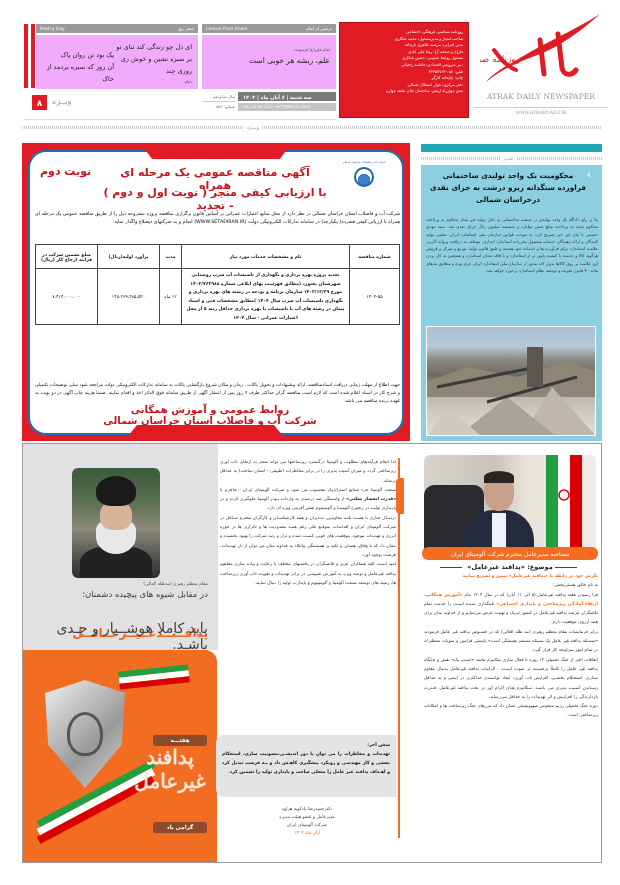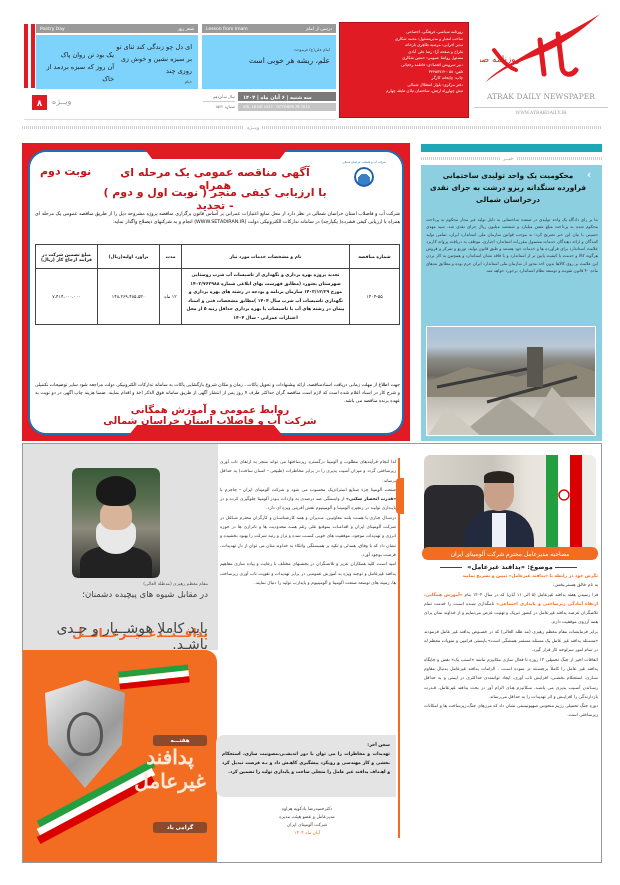--- a/index.html
+++ b/index.html
@@ -4,21 +4,21 @@
 <style>
   *{box-sizing:border-box;margin:0;padding:0;}
   html,body{width:620px;height:885px;background:#fff;overflow:hidden;}
   body{position:relative;font-family:"DejaVu Sans",sans-serif;color:#222;}
   .abs{position:absolute;}
   .rtl{direction:rtl;text-align:right;}
 
   
   .redbar{position:absolute;top:24px;width:4px;height:64px;background:#e01b24;}
   .panel-head{position:absolute;height:9px;background:#9a9a9a;font-size:4.5px;color:#fff;display:flex;justify-content:space-between;align-items:center;padding:0 4px;}
-  .panel-body{position:absolute;background:#7dd3fc;}
+  .panel-body{position:absolute;background:#f0abfc;}
   .poem{font-family:"DejaVu Serif",serif;font-size:6.5px;line-height:12px;color:#222;}
   .small{font-size:4px;color:#444;}
   .date-bar{position:absolute;background:#7a7a7a;color:#fff;font-size:5px;font-weight:bold;display:flex;align-items:center;padding:0 5px;}
   .date-bar2{position:absolute;background:#c4c4c4;color:#fff;font-size:3.6px;display:flex;align-items:center;padding:0 5px;gap:12px;}
   .issue-lbl{position:absolute;font-size:3.8px;color:#666;}
   .vizhe-box{position:absolute;left:32px;top:95px;width:15px;height:15px;background:#e01b24;color:#fff;font-size:9px;display:flex;align-items:center;justify-content:center;font-weight:bold;}
   .vizhe-txt{position:absolute;left:52px;top:97px;font-size:8px;color:#999;}
   .credits{position:absolute;left:339px;top:22px;width:130px;height:96px;background:#e01b24;color:#fff;font-size:3.9px;line-height:6.6px;padding:6px 5px;direction:rtl;text-align:right;border:1px solid #b31018;}
   .logo{position:absolute;left:480px;top:10px;width:130px;height:110px;}
   .atrak-en{position:absolute;left:474px;top:92px;width:134px;text-align:center;font-family:"DejaVu Serif",serif;font-size:7.5px;color:#999;letter-spacing:0.1px;}

